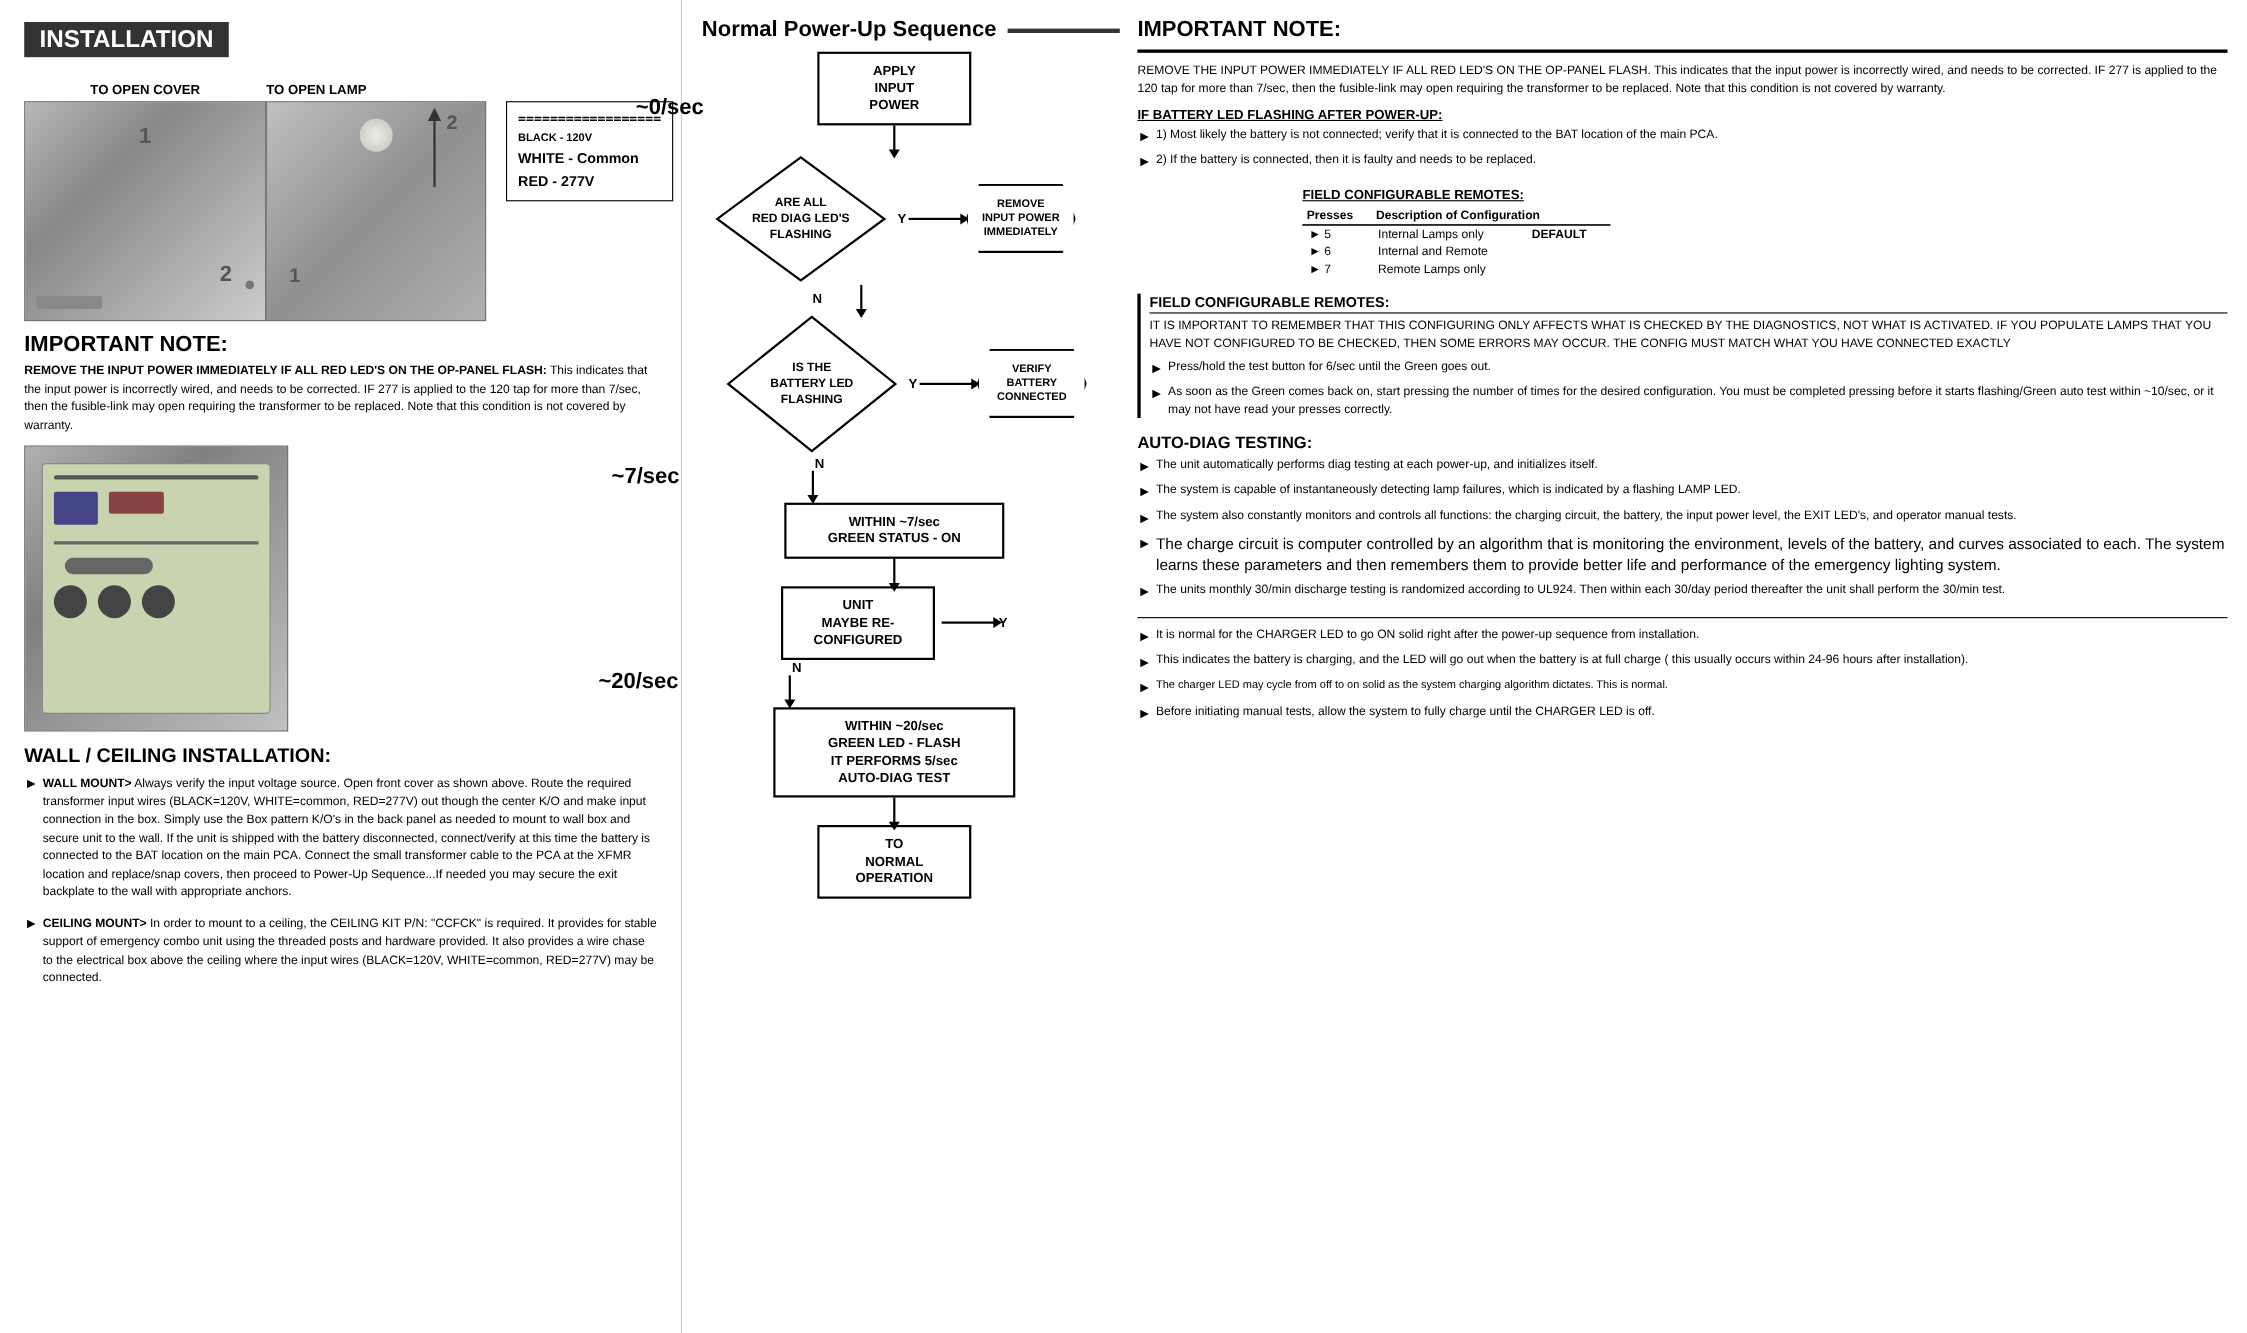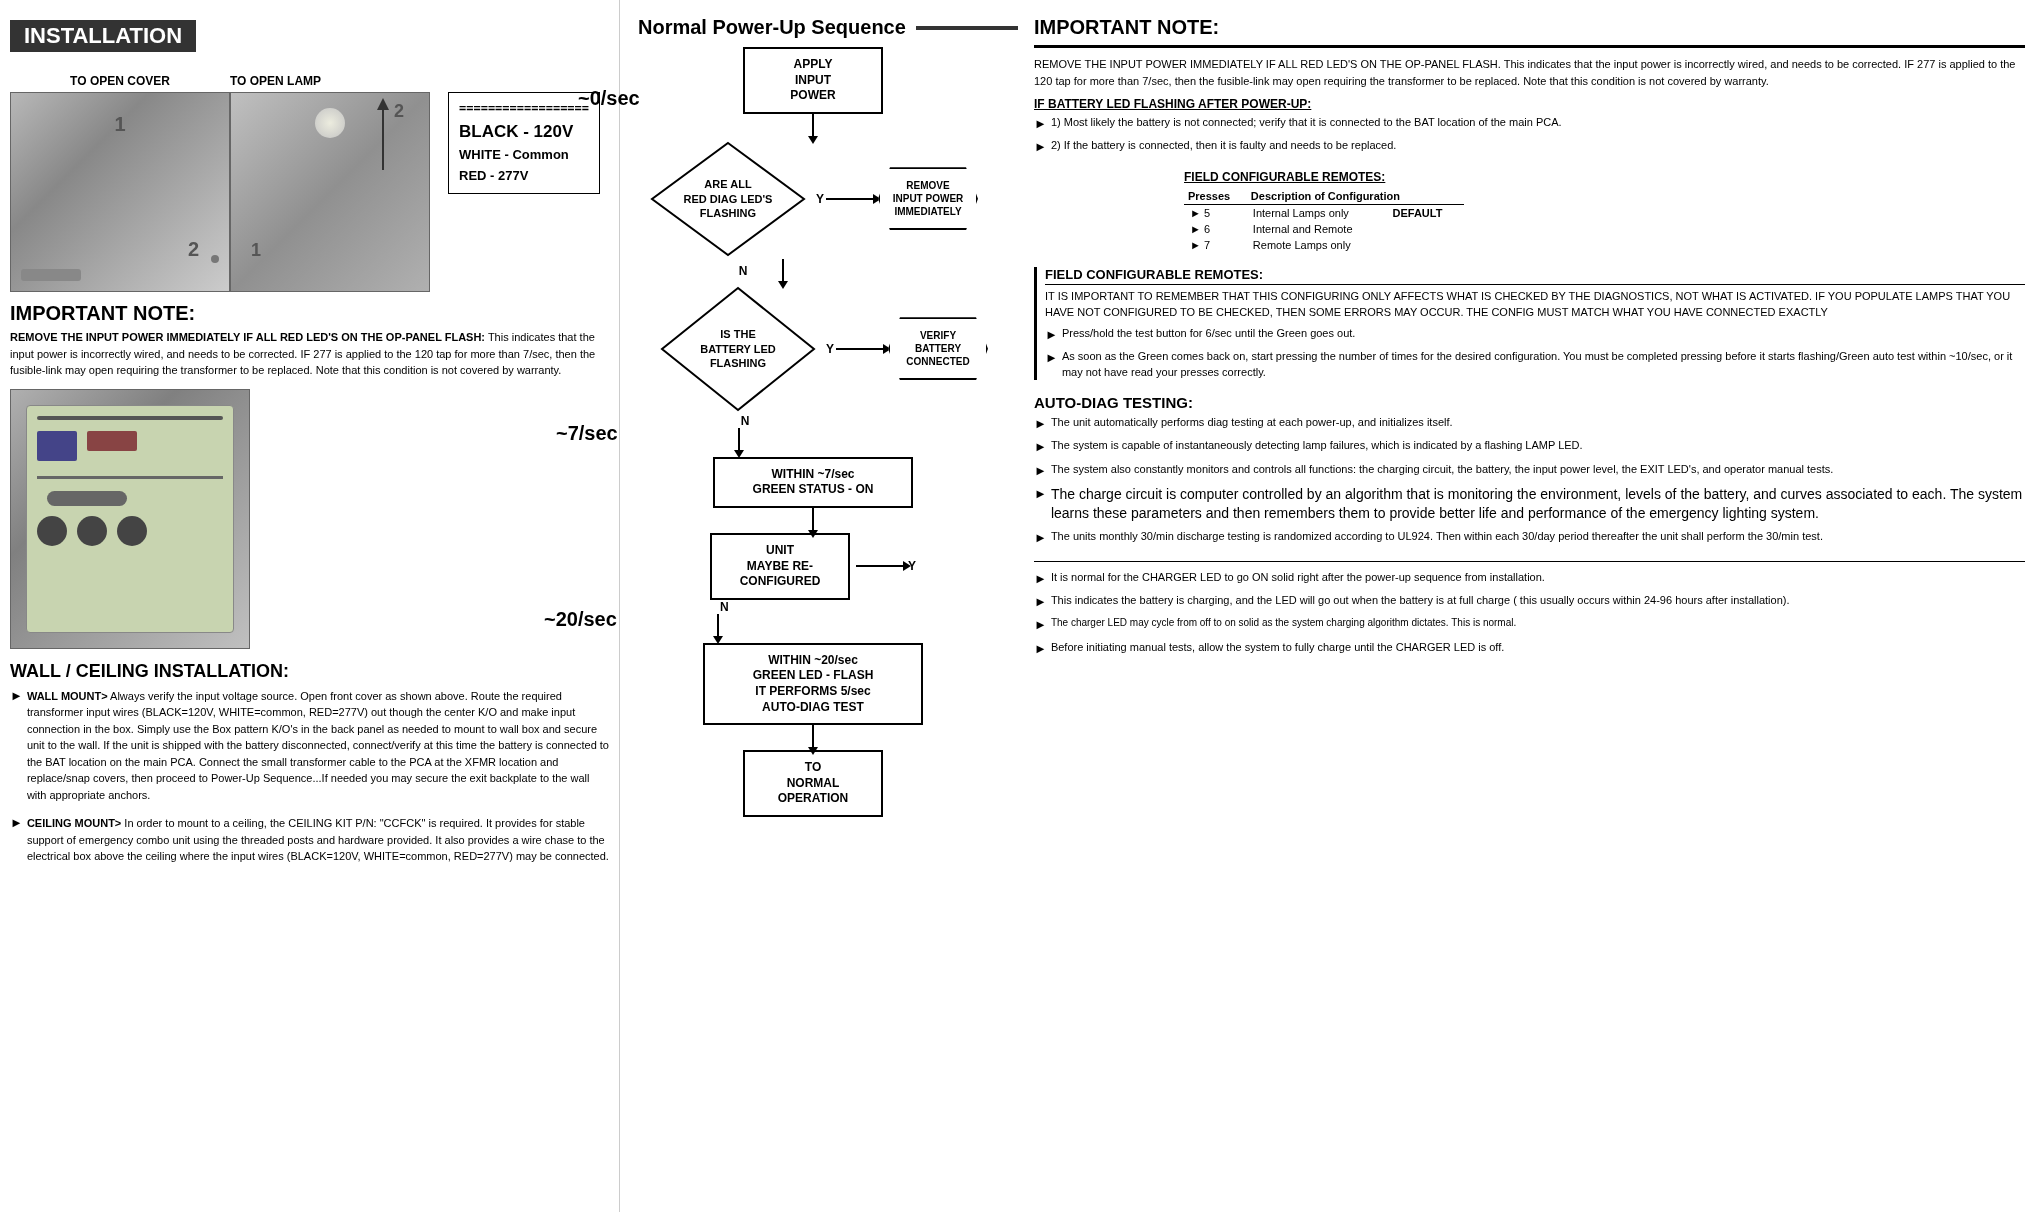--- a/index.html
+++ b/index.html
@@ -11,21 +11,21 @@
       width: 2043px;
       min-height: 1212px;
     }
     .page {
       display: flex;
       width: 2043px;
       min-height: 1212px;
     }
     .left-panel {
       width: 620px;
-      padding: 20px 10px;
+      padding: 20px 22px;
       border-right: 1px solid #ccc;
     }
     .right-panel {
       flex: 1;
       padding: 16px 18px;
       display: flex;
       gap: 16px;
     }
     
     .section-title-bar {
@@ -220,21 +220,21 @@
 
             <div style="position:absolute; top:5px; right:40px; width:0; height:0; border-left:6px solid transparent; border-right:6px solid transparent; border-bottom:12px solid #333;"></div>
             <div style="position:absolute; top:17px; right:45px; width:2px; height:60px; background:#333;"></div>
 
             <div style="position:absolute; top:15px; left:50%; transform:translateX(-50%); width:30px; height:30px; background:radial-gradient(circle, #ffe, #ccc); border-radius:50%; opacity:0.8;"></div>
           </div>
 
           <div class="transformer-box">
             <div style="font-weight:bold; font-size:13px;"></div>
             <div class="equals-line">==================</div>
-            <div style="font-size:17px;">BLACK - 120V</div>
+            <div style="font-size:10px;">BLACK - 120V</div>
             <div style="font-size:13px;">WHITE - Common</div>
             <div style="font-size:13px;">RED - 277V</div>
           </div>
         </div>
       </div>
     </div>
 
     <div class="important-note">
       <h3>IMPORTANT NOTE:</h3>
       <p>

